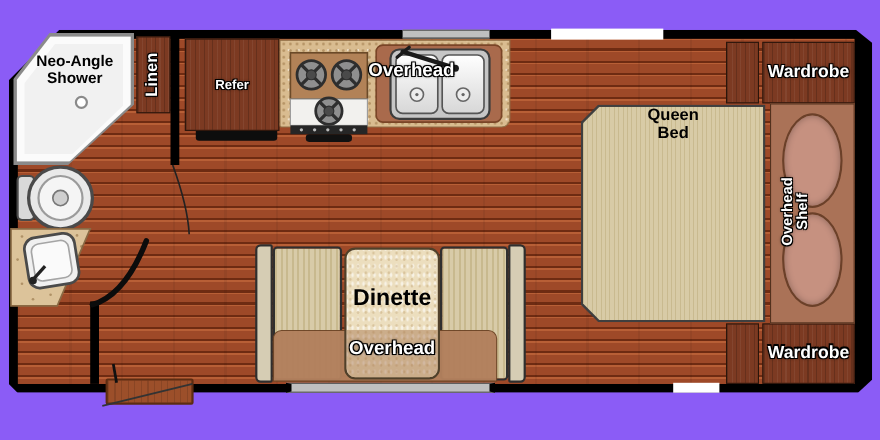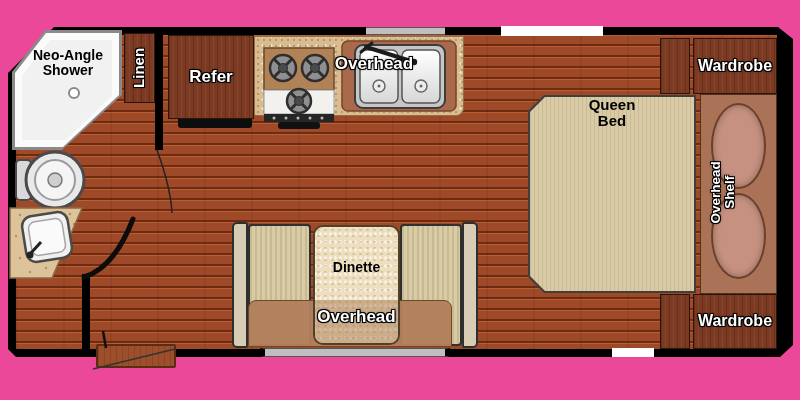--- a/index.html
+++ b/index.html
@@ -1,18 +1,18 @@
 <!DOCTYPE html>
 <html style="--wall: #000000; --floor-hi: #b85f36; --floor-light: #9e4928; --floor-line: #6e2b12; --cabinet: #7c3a22; --counter: #d9bc90; --sink-surround: #a96a4c; --stove-recess: #b28257; --bed: #d8cba6; --bed-stripe: #c9ba8f; --bench: #d8cba8; --bench-stripe: #c8b98e; --table: #ecdebe; --band: #b2805d; --panel: #aa7257; --oval: #c69180; --step: #9c4f2a; --window-gray: #bfbfbf; --shower: #fbfbfb;"><head>
 <meta charset="utf-8">
 <style>
   html,body{margin:0;padding:0;background:#fff;}
   .stage{
     position:relative;width:800px;height:400px;overflow:hidden;
-    font-family:"Liberation Sans",sans-serif;background:#ec4899;
+    font-family:"Liberation Sans",sans-serif;background:#8b5cf6;
   }
   .abs{position:absolute;}
   
   .body-wall{
     left:8px;top:27px;width:785px;height:330px;background:var(--wall,#000);
     clip-path:polygon(46px 0px,770px 0px,785px 12px,785px 318px,772px 330px,8px 330px,0px 322px,0px 46px);
   }
   .floor{
     left:16px;top:35px;width:761px;height:314px;
     background-color:var(--floor-light,#9e4928);
@@ -102,21 +102,21 @@
 
   <div class="abs wall-stub z3" style="left:82px;top:274px;width:8px;height:75px;"></div>
 
   <div class="abs cab z3" style="left:124px;top:33px;width:31px;height:70px;"></div>
   <div class="vwrap z7" style="left:89px;top:38px;width:100px;height:60px;">
     <div class="lbl lbl-w" style="font-size:15px;">Linen</div>
   </div>
   <div class="abs wall-stub z3" style="left:155px;top:28px;width:8px;height:122px;"></div>
 
   <div class="abs cab z3" style="left:168px;top:35px;width:86px;height:84px;">
-    <div class="lbl lbl-w" style="font-size:17px;">Refer</div>
+    <div class="lbl lbl-w" style="font-size:12px;">Refer</div>
   </div>
   <div class="abs ledge z3" style="left:178px;top:119px;width:74px;height:9px;"></div>
 
   <div class="abs counter z3" style="left:254px;top:36px;width:210px;height:80px;"></div>
   <div class="abs lbl lbl-w z7" style="left:300px;top:55px;width:148px;font-size:17px;">Overhead</div>
 
   <div class="abs cab z3" style="left:660px;top:38px;width:30px;height:56px;"></div>
   <div class="abs cab z3" style="left:693px;top:38px;width:84px;height:56px;">
     <div class="lbl lbl-w" style="font-size:16px;">Wardrobe</div>
   </div>
@@ -141,21 +141,21 @@
     </div>
   </div>
 
   <div class="abs bench-end z3" style="left:232px;top:222px;width:16px;height:126px;border-radius:5px 2px 2px 5px;"></div>
   <div class="abs bench-end z3" style="left:462px;top:222px;width:16px;height:126px;border-radius:2px 5px 5px 2px;"></div>
   <div class="abs cushion z3" style="left:248px;top:224px;width:63px;height:122px;"></div>
   <div class="abs cushion z3" style="left:400px;top:224px;width:62px;height:122px;"></div>
   <div class="abs band z4" style="left:248px;top:300px;width:204px;height:47px;"></div>
   <div class="abs table z5" style="left:313px;top:225px;width:87px;height:120px;"></div>
   <div class="abs table-tint z5" style="left:315px;top:300px;width:83px;height:43px;"></div>
-  <div class="abs lbl lbl-b z7" style="left:305px;top:260px;width:103px;font-size:14px;">Dinette</div>
+  <div class="abs lbl lbl-b z7" style="left:305px;top:260px;width:103px;font-size:21px;">Dinette</div>
   <div class="abs lbl lbl-w z7" style="left:305px;top:308px;width:103px;font-size:17px;">Overhead</div>
 
   <div class="abs win-gray z5" style="left:366px;top:27px;width:79px;height:8px;"></div>
   <div class="abs win-white z5" style="left:501px;top:26px;width:102px;height:10px;"></div>
   <div class="abs win-gray win-gray-caps z5" style="left:260px;top:348px;width:190px;height:9px;"></div>
   <div class="abs win-white z5" style="left:612px;top:348px;width:42px;height:9px;"></div>
   <div class="abs step z5" style="left:96px;top:344px;width:80px;height:24px;"></div>
 
   <svg class="overlay z6" width="800" height="400" viewBox="0 0 800 400">
     <defs>

